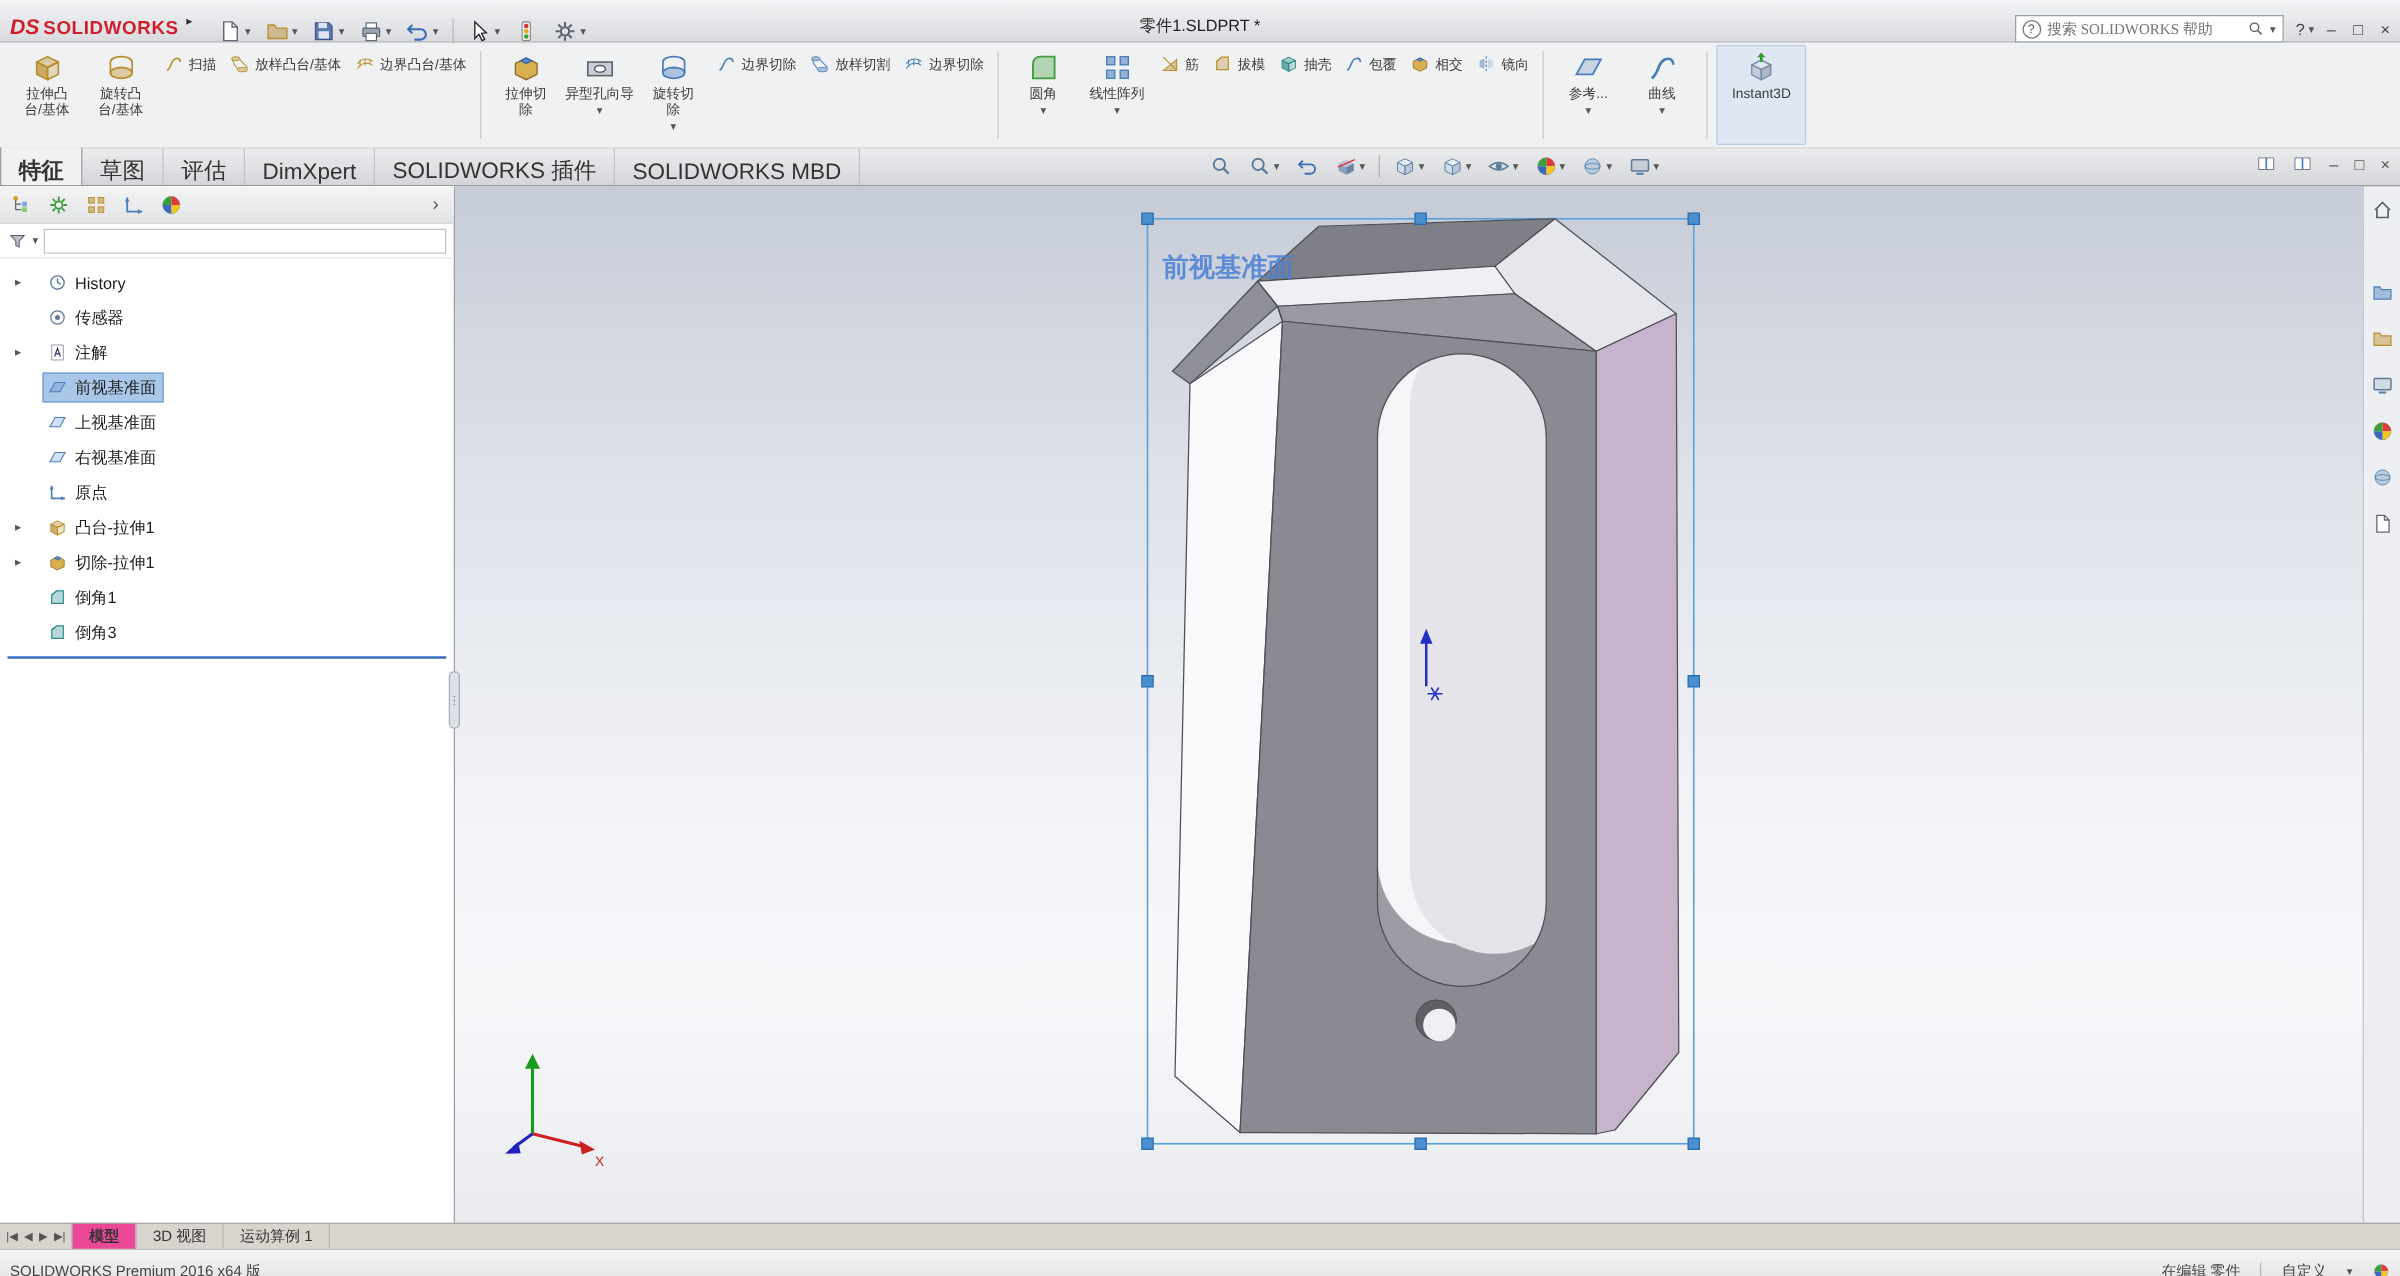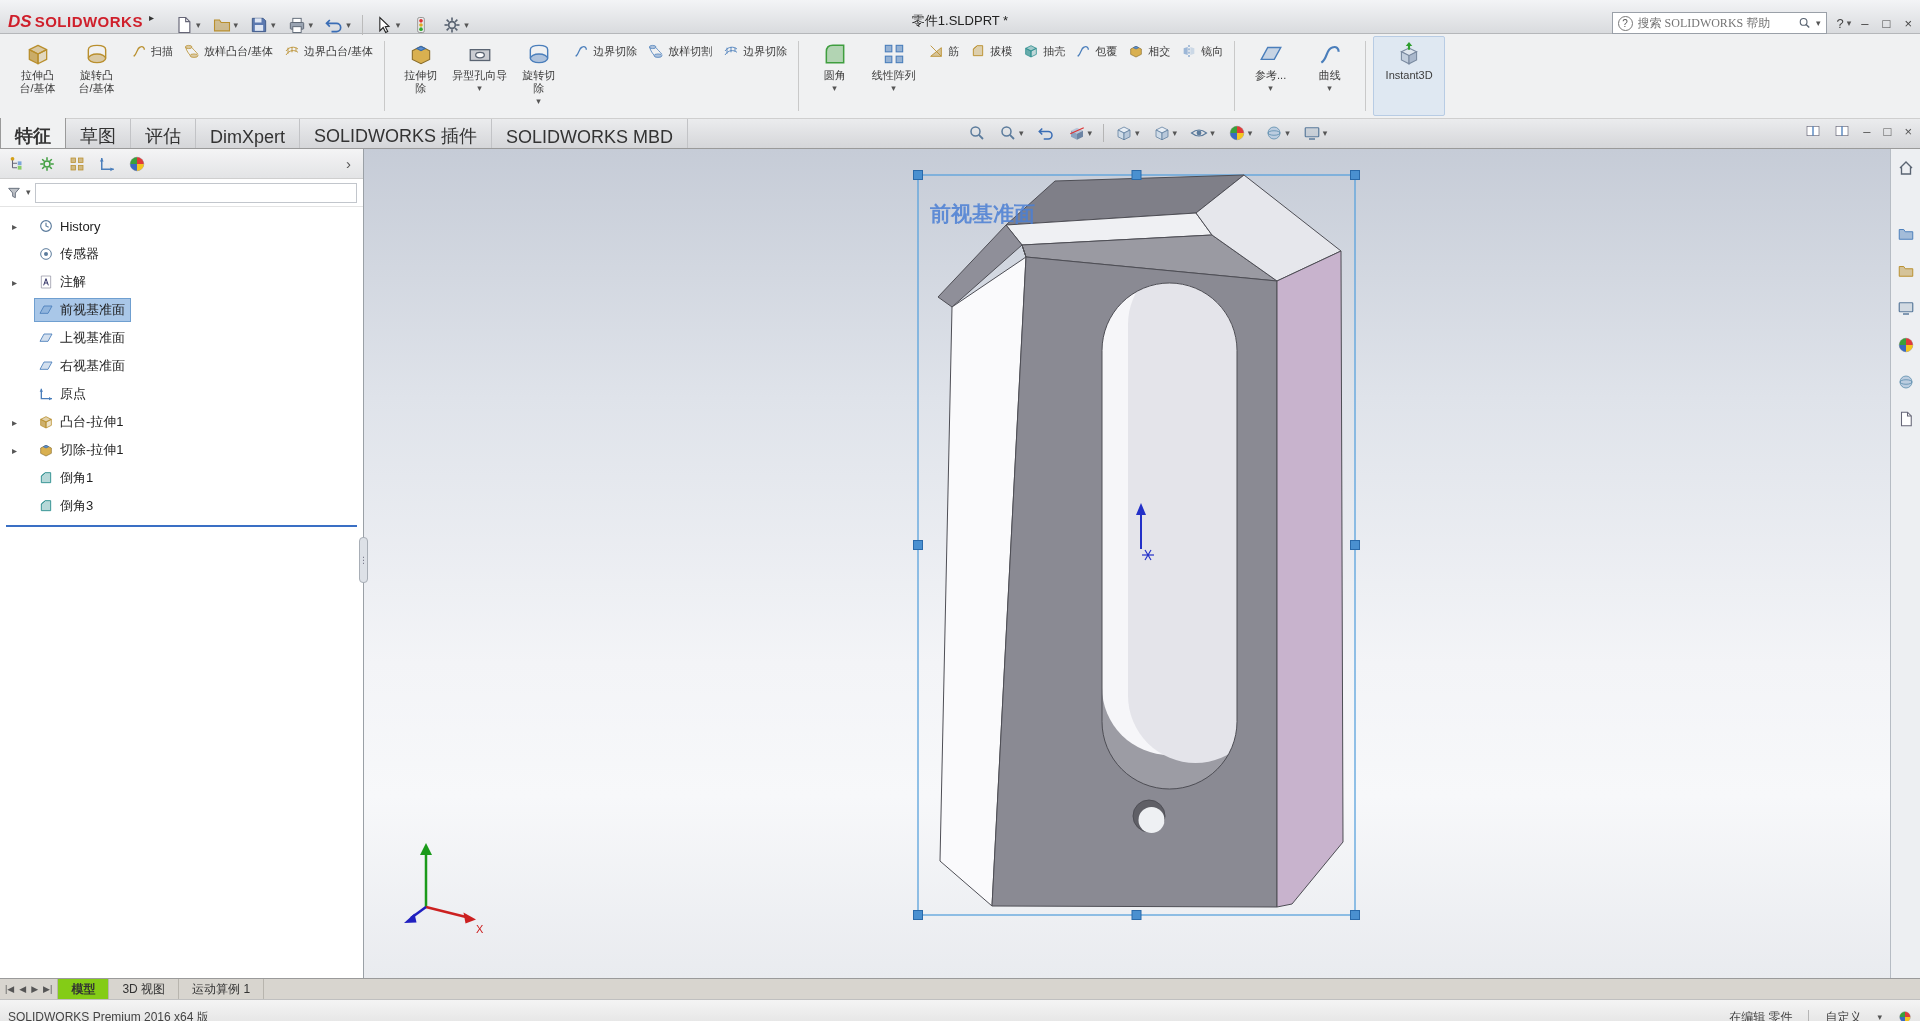--- a/index.html
+++ b/index.html
@@ -58,21 +58,21 @@
 .splitter{position:absolute;right:-5px;top:388px;width:9px;height:46px;background:#dde1e7;border:1px solid #a8aeb6;border-radius:4px;z-index:5;display:flex;align-items:center;justify-content:center;color:#778;font-size:9px}
 .viewport{flex:1;position:relative;overflow:hidden;background:linear-gradient(180deg,#c6ccd7 0%,#dfe3ea 30%,#f3f4f7 62%,#f7f8fa 78%,#e9ebef 100%)}
 .scene{position:absolute;left:0;top:0}
 .taskpane{width:30px;background:#edeff2;border-left:1px solid #b6bcc4;display:flex;flex-direction:column;align-items:center;padding-top:8px;gap:15px;flex:none}
 .tp-btn{padding:2px;border-radius:2px}
 .tp-gap{height:14px}
 
 .bottomtabs{height:21px;background:#d8d5cf;border-top:1px solid #9a9a9a;display:flex;align-items:stretch;font-size:12px}
 .nav-btns{display:flex;align-items:center;padding:0 5px;gap:5px;color:#555;font-size:9px;border-right:1px solid #b8b5ae}
 .btab{display:flex;align-items:center;padding:0 13px;border-right:1px solid #b8b5ae;color:#333}
-.btab.active{background:#84cc16;font-weight:bold}
+.btab.active{background:#ec4899;font-weight:bold}
 .statusbar{height:22px;background:linear-gradient(#f4f4f4,#dfdfdf);border-top:1px solid #c0c0c0;display:flex;align-items:center;padding:17px 8px;color:#444;font-size:12px}
 .sb-right{margin-left:auto;display:flex;align-items:center;gap:16px}
 .sb-sep{width:1px;height:14px;background:#b5b5b5}
 </style>
 </head>
 <body>
 
 <svg style="position:absolute;width:0;height:0" aria-hidden="true">
   <defs>
     <symbol id="s-cube" viewBox="0 0 24 24">

